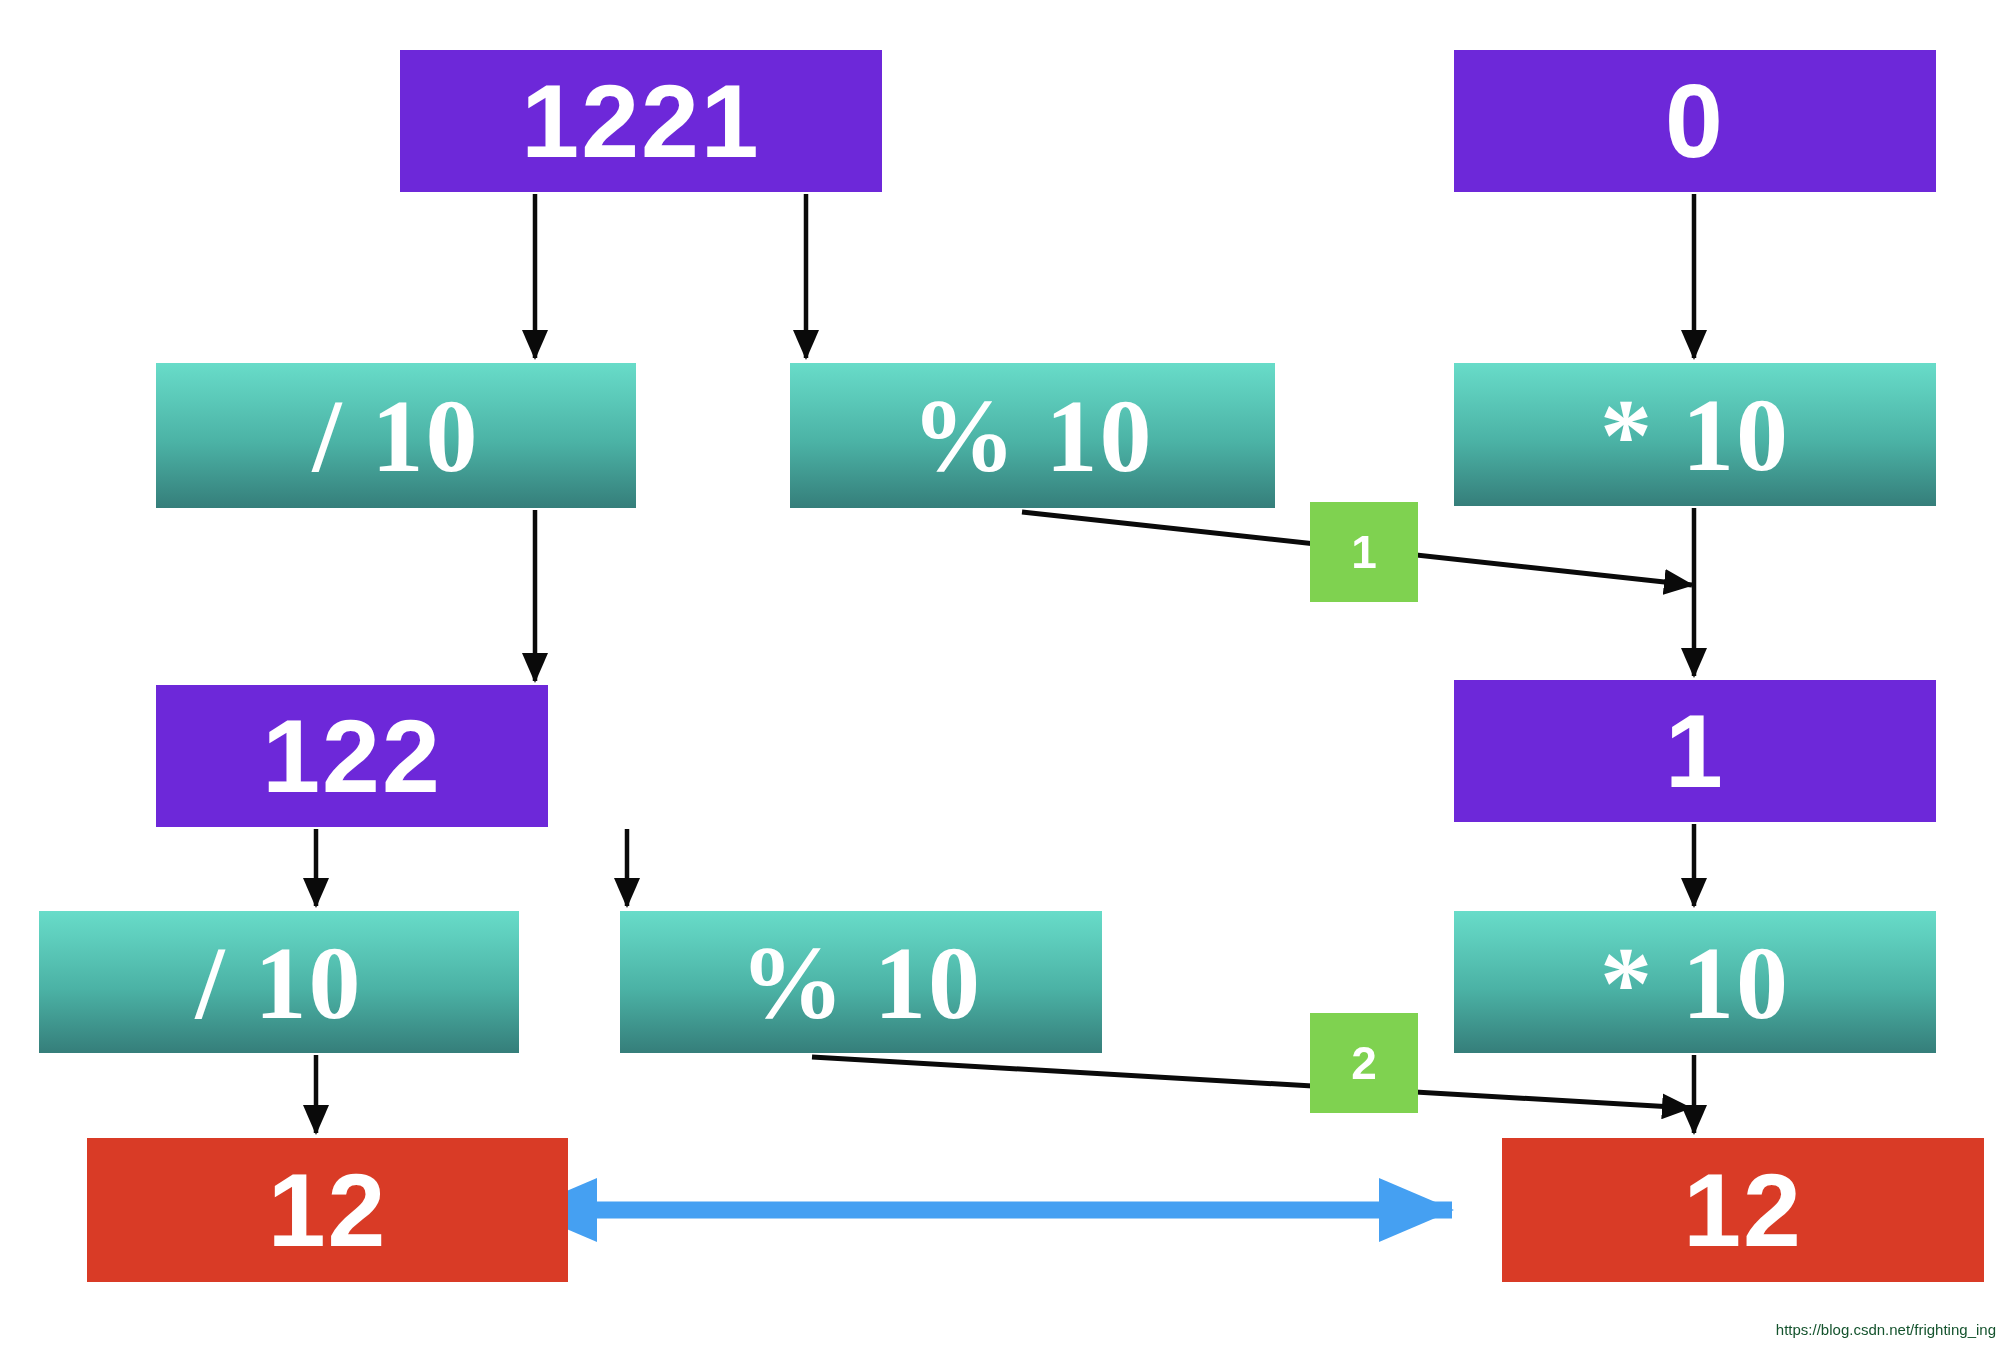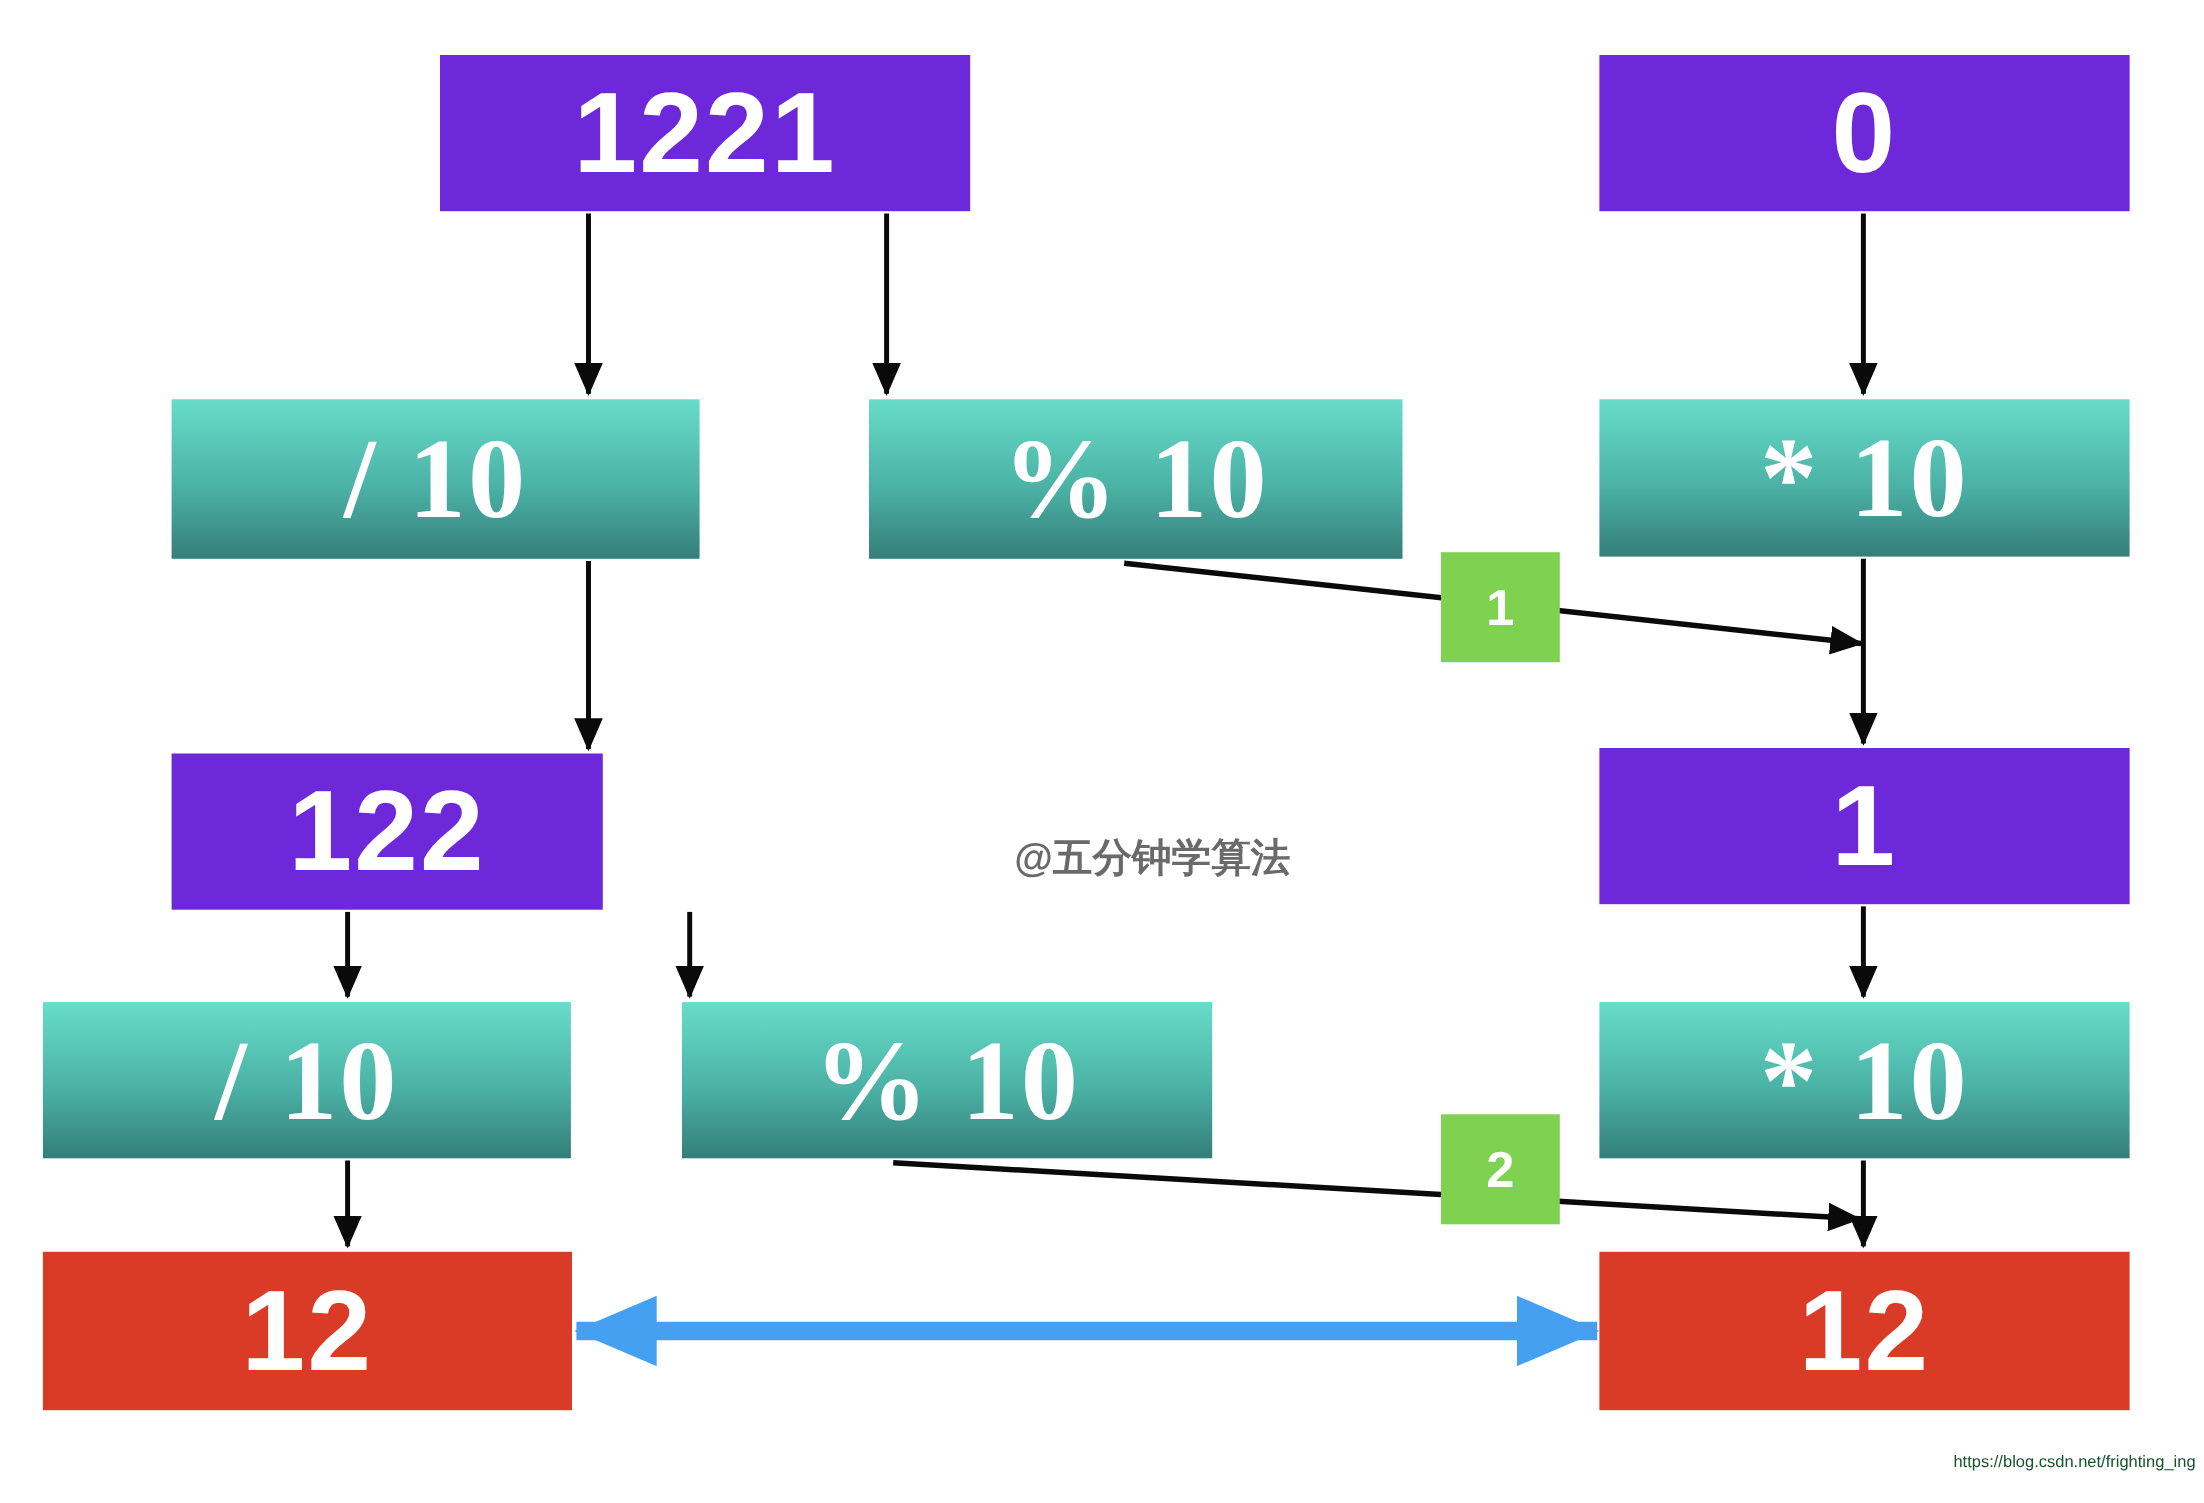--- a/index.html
+++ b/index.html
@@ -29,21 +29,21 @@
     justify-content: center;
     color: #ffffff;
     font-weight: bold;
     font-size: 104px;
     z-index: 2;
     letter-spacing: 2px;
     white-space: pre;
   }
   .blue  { background: #6d28d9; }
   .teal  { background: linear-gradient(180deg, #68DCC9 0%, #4Bb2A5 55%, #357E7A 100%); font-family: Liberation Serif, serif; }
-  .red   { background: #D93B26; }
+  .red   { background: #D93B26; margin-left: 48px; }
   .badge {
     position: absolute;
     display: flex;
     align-items: center;
     justify-content: center;
     background: #7FD250;
     color: #ffffff;
     font-weight: bold;
     font-size: 46px;
     z-index: 3;
@@ -128,17 +128,16 @@
   <div class="box teal" id="b-div10b">/ 10</div>
   <div class="box teal" id="b-mod10b">% 10</div>
   <div class="box teal" id="b-mul10b">* 10</div>
 
   <div class="box red" id="b-12l">12</div>
   <div class="box red" id="b-12r">12</div>
 
   <div class="badge" id="badge-1">1</div>
   <div class="badge" id="badge-2">2</div>
 
-  <div id="center-note">@五分钟学算法</div>
 
   <div id="watermark">https://blog.csdn.net/frighting_ing</div>
 
 </div>
 
 </body></html>

